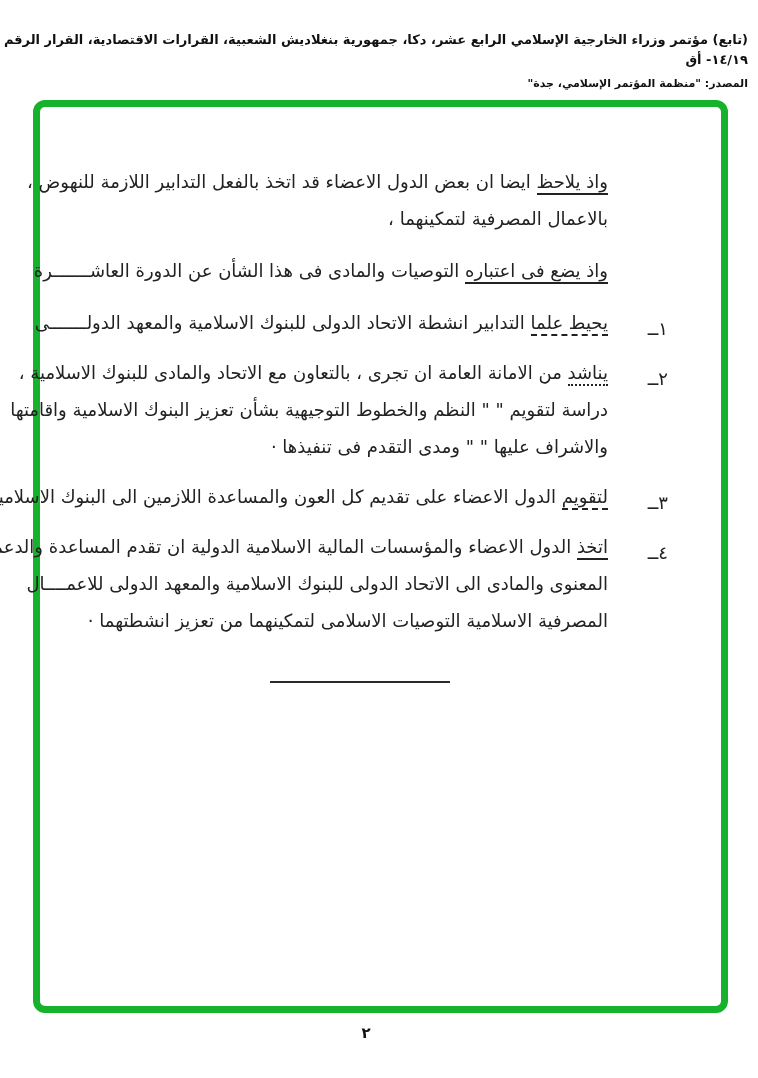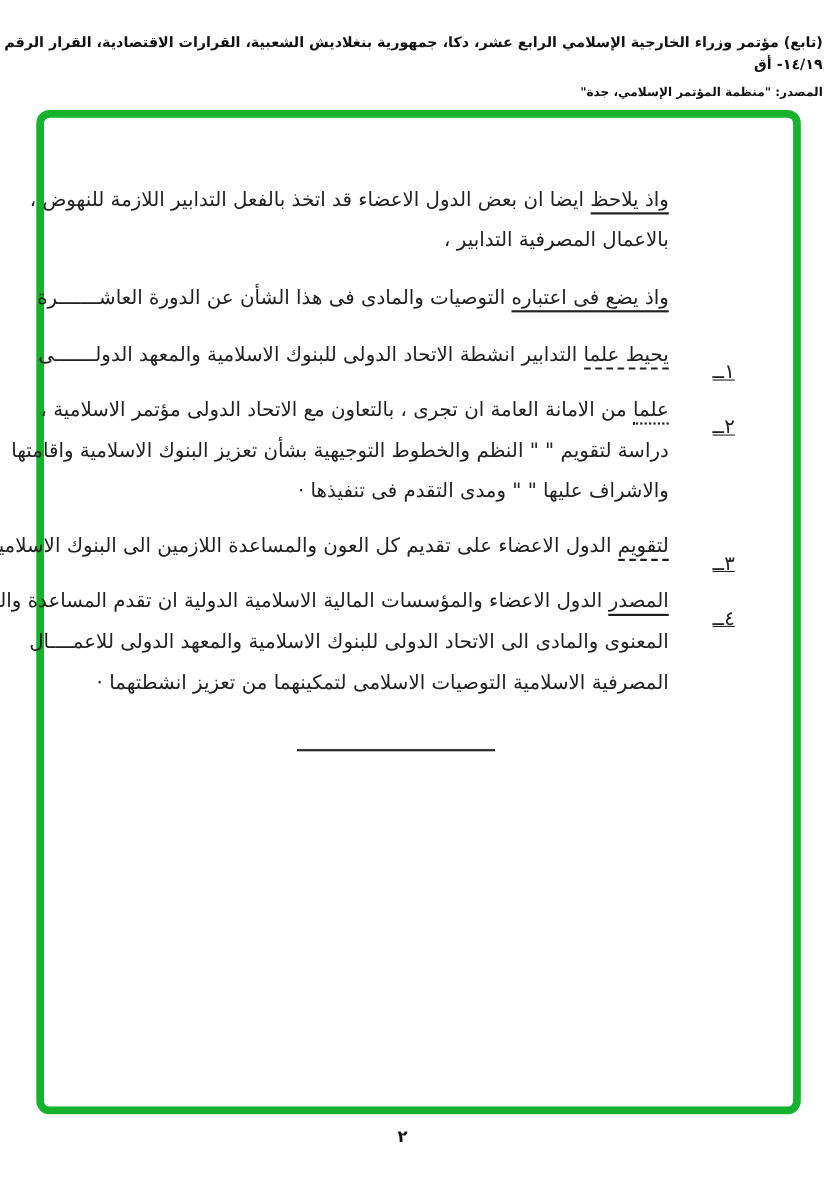--- a/index.html
+++ b/index.html
@@ -16,21 +16,21 @@
     position:absolute;left:33px;top:100px;width:695px;height:913px;
     box-sizing:border-box;border:7px solid #17b22b;border-radius:12px;background:#fff;
   }
   
   .content{
     position:absolute;top:163px;right:150px;width:538px;
     direction:rtl;text-align:right;font-size:18px;line-height:37px;color:#222;
   }
   .para{margin:0 0 15px 0;}
   .item{position:relative;margin:0 0 13px 0;}
-  .item .num{position:absolute;right:-60px;top:16px;white-space:nowrap;text-decoration:underline;}
+  .item .num{position:absolute;right:-60px;top:6px;white-space:nowrap;}
   .line{white-space:nowrap;}
   .lead{padding-bottom:1px;}
   .u-solid{border-bottom:2px solid #222;}
   .u-dashed{border-bottom:2px dashed #222;}
   .u-dotted{border-bottom:2px dotted #222;}
   .sep{width:180px;height:2px;background:#2a2a2a;margin:42px 158px 0 0;}
   .page-num{position:absolute;top:1024px;left:346px;width:40px;text-align:center;
     font-size:15px;font-weight:bold;color:#111;}
 </style>
 </head>
@@ -40,47 +40,47 @@
   <div class="h1">(تابع) مؤتمر وزراء الخارجية الإسلامي الرابع عشر، دكا، جمهورية بنغلاديش الشعبية، القرارات الاقتصادية، القرار الرقم ١٤/١٩- أق</div>
   <div class="h2">المصدر: "منظمة المؤتمر الإسلامي، جدة"</div>
 </div>
 
 <div class="frame"></div>
 
 <div class="content">
 
   <div class="para">
     <div class="line"><span class="lead u-solid">واذ يلاحظ</span> <span>ايضا ان بعض الدول الاعضاء قد اتخذ بالفعل التدابير اللازمة للنهوض ،</span></div>
-    <div class="line">بالاعمال المصرفية التدابير ،</div>
+    <div class="line">بالاعمال المصرفية لتمكينهما ،</div>
   </div>
 
   <div class="para">
     <div class="line"><span class="lead u-solid">واذ يضع فى اعتباره</span> <span>التوصيات والمادى فى هذا الشأن عن الدورة العاشـــــــرة</span></div>
   </div>
 
   <div class="item">
     <span class="num">١ــ</span>
     <div class="line"><span class="lead u-dashed">يحيط علما</span> <span>التدابير انشطة الاتحاد الدولى للبنوك الاسلامية والمعهد الدولـــــــى</span></div>
   </div>
 
   <div class="item">
     <span class="num">٢ــ</span>
-    <div class="line"><span class="lead u-dotted">علما</span> <span>من الامانة العامة ان تجرى ، بالتعاون مع الاتحاد الدولى مؤتمر الاسلامية ،</span></div>
+    <div class="line"><span class="lead u-dotted">يناشد</span> <span>من الامانة العامة ان تجرى ، بالتعاون مع الاتحاد والمادى للبنوك الاسلامية ،</span></div>
     <div class="line">دراسة لتقويم " " النظم والخطوط التوجيهية بشأن تعزيز البنوك الاسلامية واقامتها</div>
     <div class="line">والاشراف عليها " " ومدى التقدم فى تنفيذها ·</div>
   </div>
 
   <div class="item">
     <span class="num">٣ــ</span>
     <div class="line"><span class="lead u-dashed">لتقويم</span> <span>الدول الاعضاء على تقديم كل العون والمساعدة اللازمين الى البنوك الاسلامية ·</span></div>
   </div>
 
   <div class="item">
     <span class="num">٤ــ</span>
-    <div class="line"><span class="lead u-solid">المصدر</span> <span>الدول الاعضاء والمؤسسات المالية الاسلامية الدولية ان تقدم المساعدة والدعم</span></div>
+    <div class="line"><span class="lead u-solid">اتخذ</span> <span>الدول الاعضاء والمؤسسات المالية الاسلامية الدولية ان تقدم المساعدة والدعم</span></div>
     <div class="line">المعنوى والمادى الى الاتحاد الدولى للبنوك الاسلامية والمعهد الدولى للاعمــــال</div>
     <div class="line">المصرفية الاسلامية التوصيات الاسلامى لتمكينهما من تعزيز انشطتهما ·</div>
   </div>
 
   <div class="sep"></div>
 
 </div>
 
 <div class="page-num">٢</div>
 

